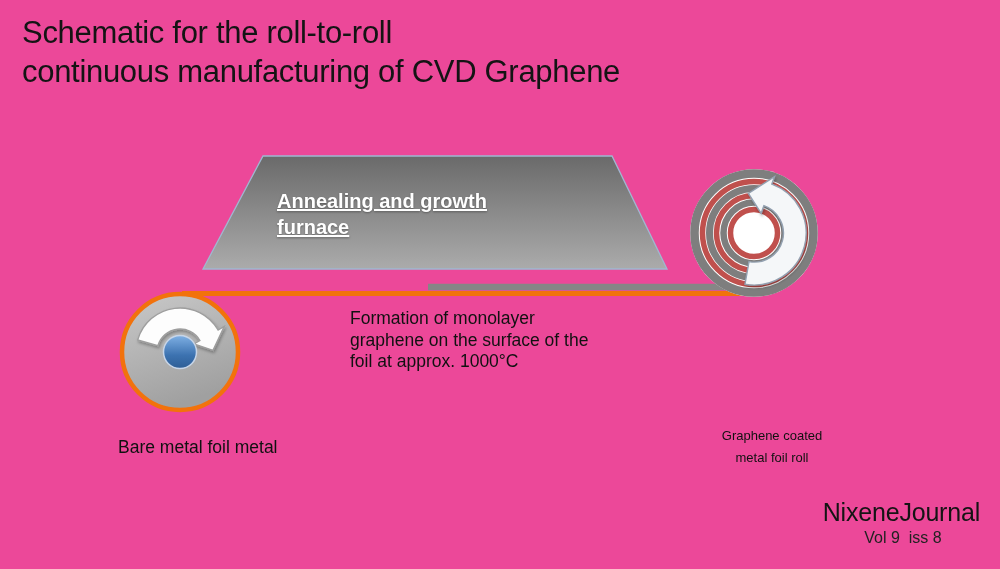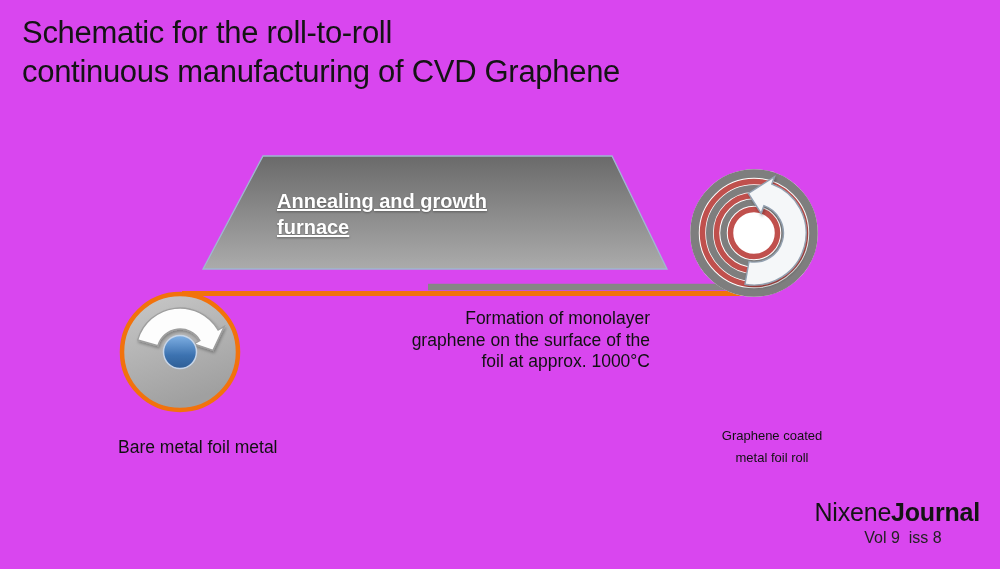--- a/index.html
+++ b/index.html
@@ -1,20 +1,20 @@
 <!DOCTYPE html>
 <html><head>
 <meta charset="utf-8">
 <style>
   html, body { margin: 0; padding: 0; background: #ffffff; }
   .stage {
     position: relative;
     width: 1000px;
     height: 569px;
-    background: #d946ef;
+    background: #ec4899;
     overflow: hidden;
     font-family: "Liberation Sans", sans-serif;
     color: #141414;
   }
   .preline { white-space: pre-line; }
   .title {
     position: absolute;
     left: 22px;
     top: 14px;
     margin: 0;
@@ -36,21 +36,21 @@
     line-height: 26px;
     color: #ffffff;
     text-shadow: 0 1px 2px rgba(0,0,0,0.35);
     text-decoration: underline;
   }
   .process-note {
     position: absolute;
     left: 350px;
     top: 308px;
     width: 300px;
-    text-align: right;
+    text-align: left;
     font-size: 17.5px;
     line-height: 21.5px;
     color: #111111;
   }
   .label-input-roll {
     position: absolute;
     left: 118px;
     top: 437px;
     font-size: 17.5px;
     color: #111111;
@@ -69,21 +69,21 @@
     position: absolute;
     top: 498px;
     left: 790px;
     width: 190px;
     text-align: right;
     font-size: 25px;
     color: #141414;
     letter-spacing: -0.2px;
   }
   .brand .bold { font-weight: 400; }
-  .brand .regular { font-weight: 700; }
+  .brand .regular { font-weight: 400; }
   .volume {
     position: absolute;
     top: 529px;
     left: 808px;
     width: 190px;
     text-align: center;
     font-size: 16px;
     color: #222222;
     white-space: pre;
   }

